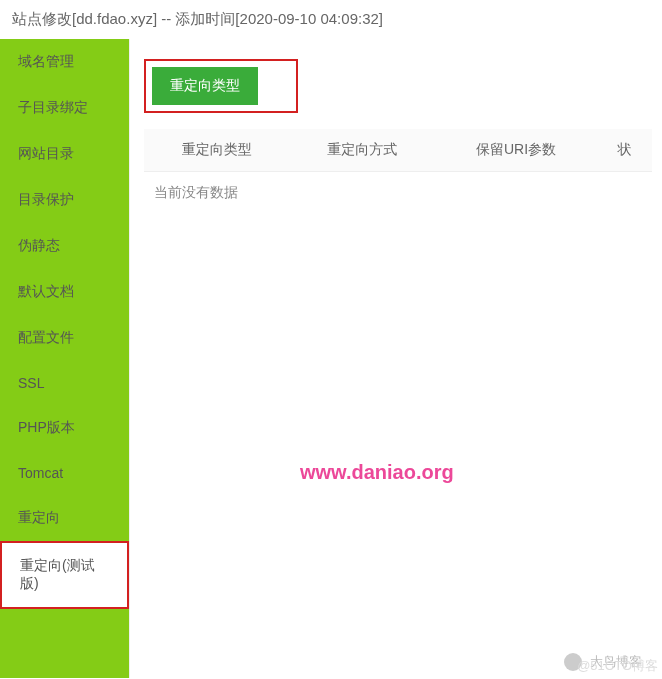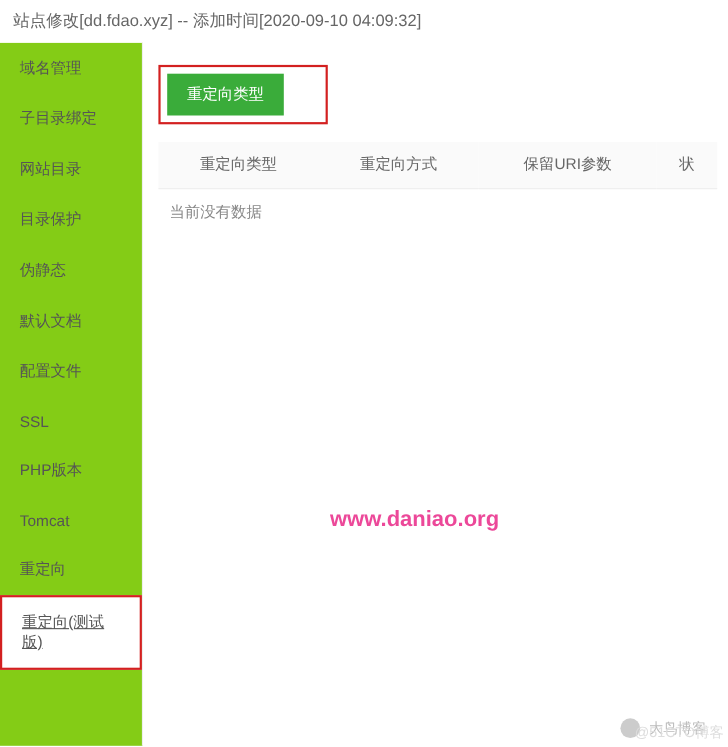--- a/index.html
+++ b/index.html
@@ -1,21 +1,21 @@
 <!DOCTYPE html>
 <html><head>
   <meta charset="utf-8">
   <style>
     * { margin: 0; padding: 0; box-sizing: border-box; }
     body { font-family: "Microsoft YaHei", Arial, sans-serif; font-size: 14px; color: #333; background: #fff; width: 662px; height: 679px; overflow: hidden; position: relative; }
     .header { padding: 10px 12px; color: #666; font-size: 15px; }
     .container { display: flex; height: calc(100% - 40px); }
     .sidebar { width: 130px; background: #84cc16; border-right: 1px solid #eee; }
     .sidebar-item { padding: 14px 18px; color: #555; cursor: pointer; font-size: 14px; }
-    .sidebar-item.active { border: 2px solid #d32020; background: #fff; text-decoration: underline; }
+    .sidebar-item.active { border: 2px solid #d32020; background: #fff; }
     .main { flex: 1; padding: 20px 10px 20px 14px; position: relative; }
     .btn-wrap { display: inline-block; border: 2px solid #d32020; padding: 6px 38px 6px 6px; margin-bottom: 16px; }
     .btn-add { background: #3aac3a; color: #fff; border: none; padding: 10px 18px; font-size: 14px; cursor: pointer; }
     .table { width: 100%; border-collapse: collapse; }
     .table th { text-align: center; padding: 12px 10px; font-weight: normal; color: #666; border-bottom: 1px solid #eee; background: #fafafa; font-size: 14px; }
     .table td { padding: 12px 10px; color: #888; font-size: 14px; }
     .watermark1 { position: absolute; top: 461px; left: 300px; color: #ec4899; font-size: 20px; font-weight: bold; }
     .footer-wm { position: absolute; bottom: 8px; right: 20px; color: #bbb; font-size: 13px; display: flex; align-items: flex-end; gap: 8px; }
     .wechat-icon { width: 18px; height: 18px; background: #ccc; border-radius: 50%; display: inline-block; position: relative; }
     .footer-wm2 { position: absolute; bottom: 4px; right: 4px; color: #ddd; font-size: 13px; }

